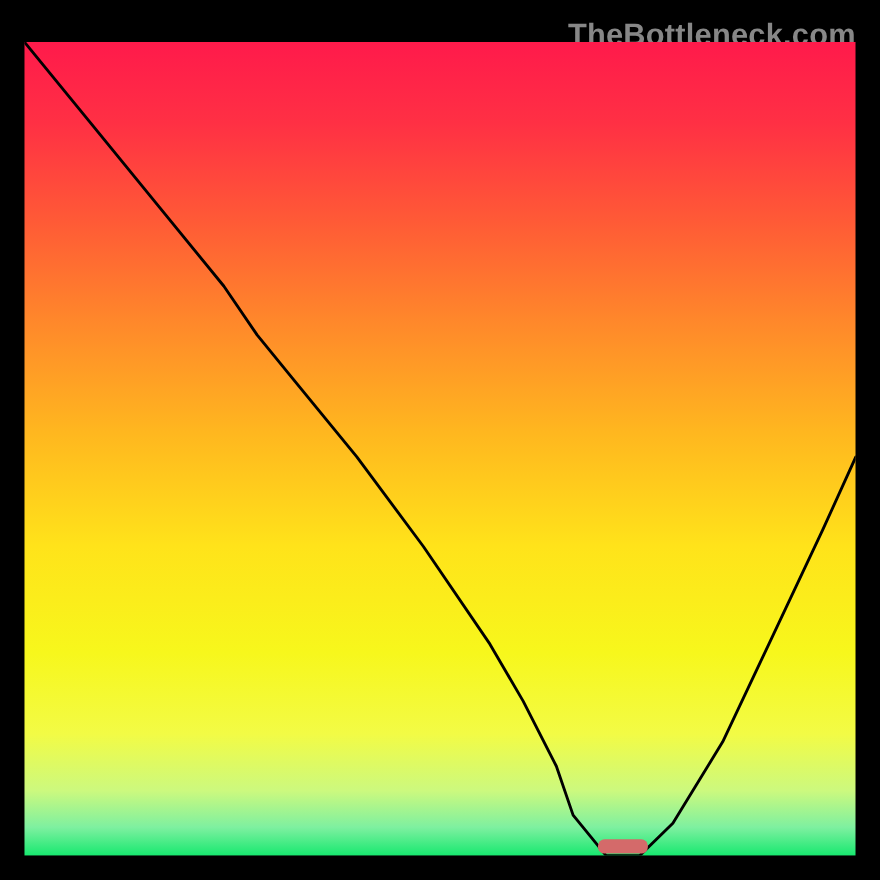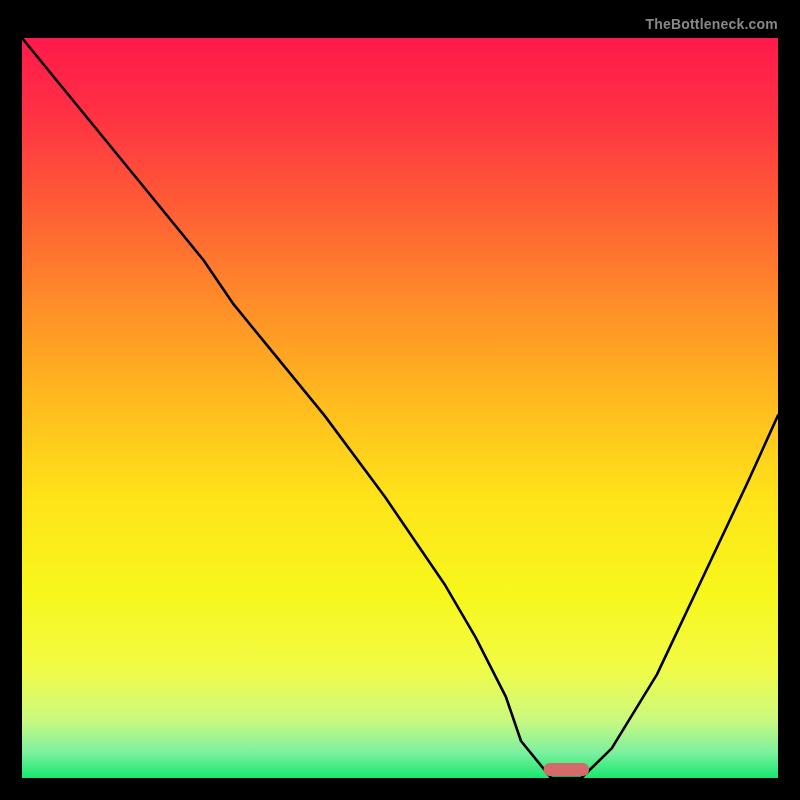--- a/index.html
+++ b/index.html
@@ -24,21 +24,21 @@
     top: 22px;
     width: 756px;
     height: 740px;
     overflow: hidden;
   }
   .watermark {
     position: absolute;
     top: 0px;
     right: 6px;
     font-family: Arial, Helvetica, sans-serif;
-    font-size: 14px;
+    font-size: 28px;
     font-weight: 600;
     color: #878787;
     letter-spacing: 0.2px;
   }
   svg { display: block; }
 </style>
 </head>
 <body>
 
 <div class="frame">

